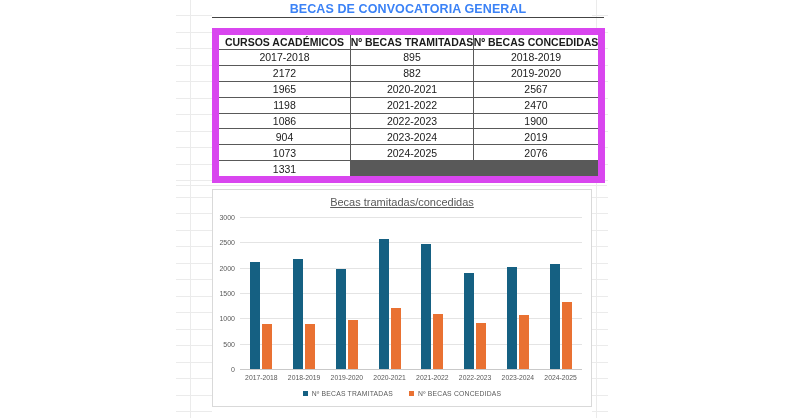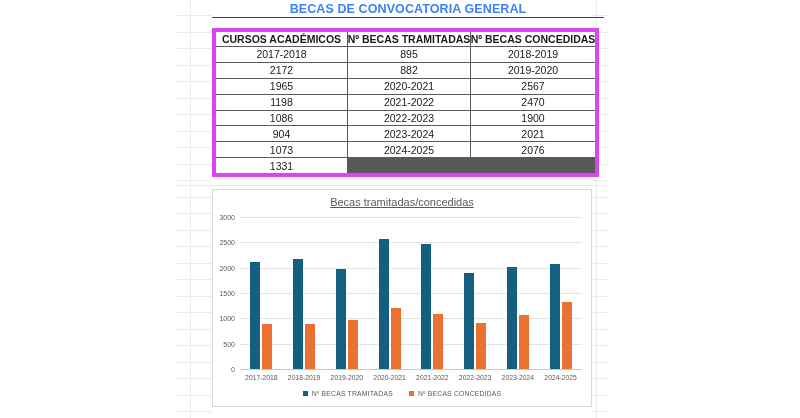--- a/index.html
+++ b/index.html
@@ -22,21 +22,21 @@
     text-align:center;font-size:12.5px;font-weight:700;color:#3b82f6;
     letter-spacing:.1px;line-height:16px;white-space:nowrap;
   }
   #title-underline{position:absolute;left:212px;top:17px;width:392px;height:1px;background:#444;}
 
   
   #results-table{
     position:absolute;left:212px;top:28px;
     display:grid;grid-template-columns:131px 122px 124px;
     grid-template-rows:14px;grid-auto-rows:14.9px;
-    gap:1px;background:#595959;border:4px solid #d946ef;
+    gap:1px;background:#595959;border:7px solid #d946ef;
   }
   #results-table .cell{
     background:#fff;display:flex;align-items:center;justify-content:center;
     font-size:10.5px;color:#1a1a1a;white-space:nowrap;overflow:hidden;
   }
   #results-table .th{font-weight:700;font-size:10.5px;}
 
   
   #chart{
     position:absolute;left:212px;top:189px;width:380px;height:218px;
@@ -94,21 +94,21 @@
       <div class="cell">2020-2021</div>
       <div class="cell">2567</div>
       <div class="cell">1198</div>
       <div class="cell">2021-2022</div>
       <div class="cell">2470</div>
       <div class="cell">1086</div>
       <div class="cell">2022-2023</div>
       <div class="cell">1900</div>
       <div class="cell">904</div>
       <div class="cell">2023-2024</div>
-      <div class="cell">2021</div>
+      <div class="cell">2019</div>
       <div class="cell">1073</div>
       <div class="cell">2024-2025</div>
       <div class="cell">2076</div>
       <div class="cell">1331</div>
     </div>
 
   <div id="chart">
     <div id="chart-title">Becas tramitadas/concedidas</div>
     <div id="plot">
         <div class="gridline zero" style="top: 152px;"></div>

